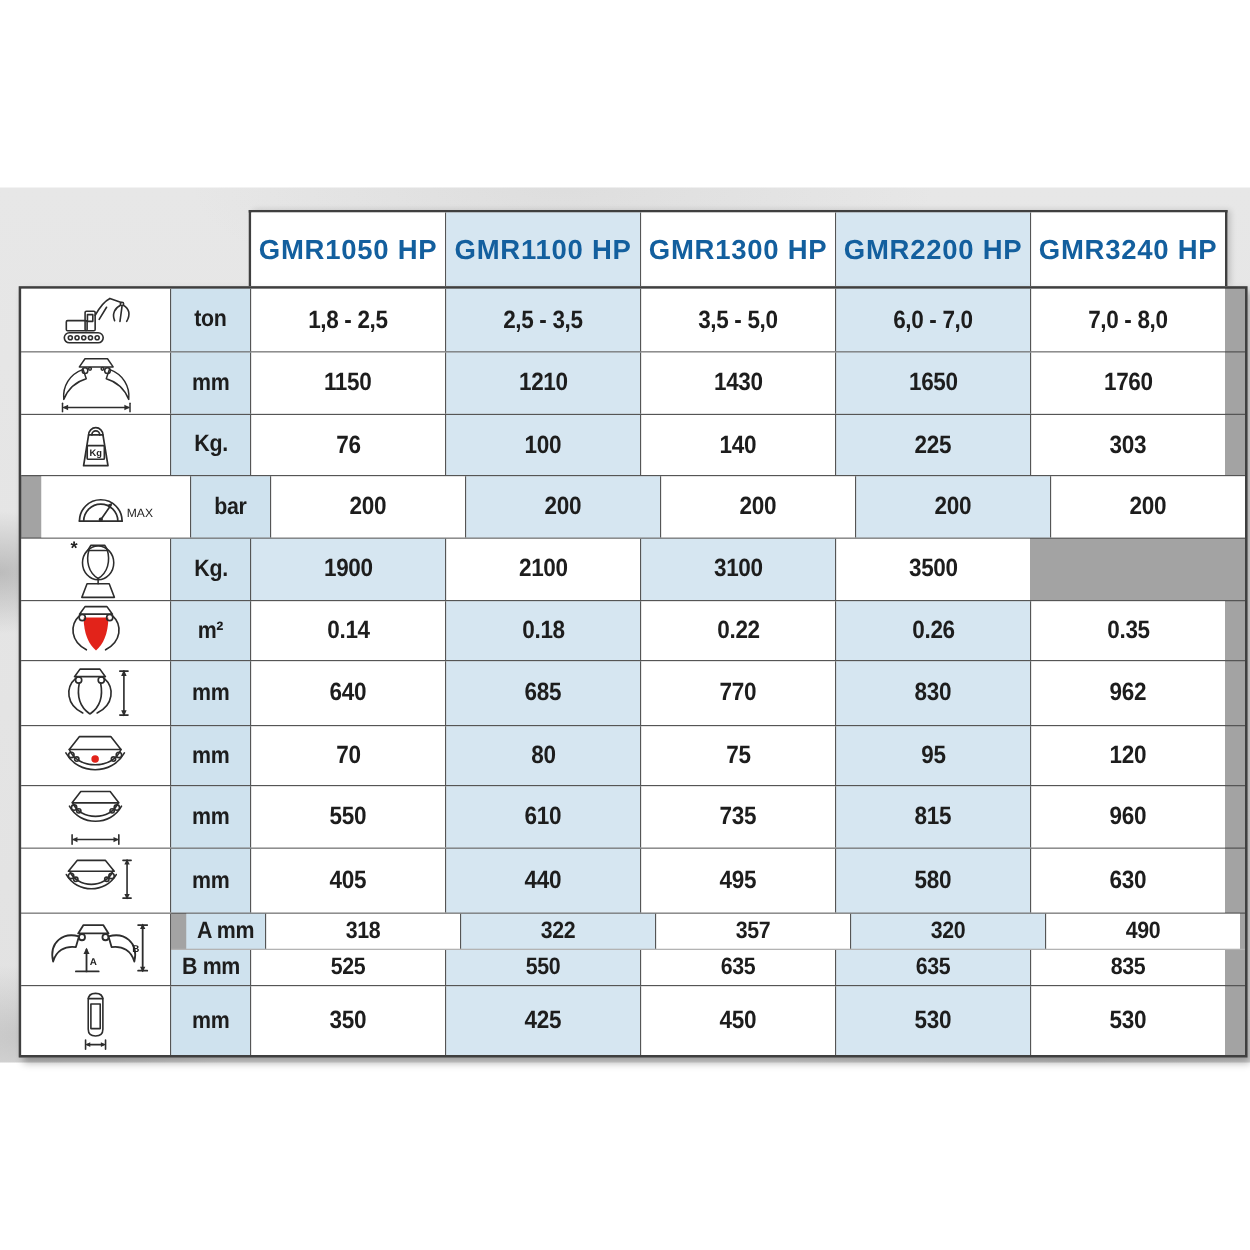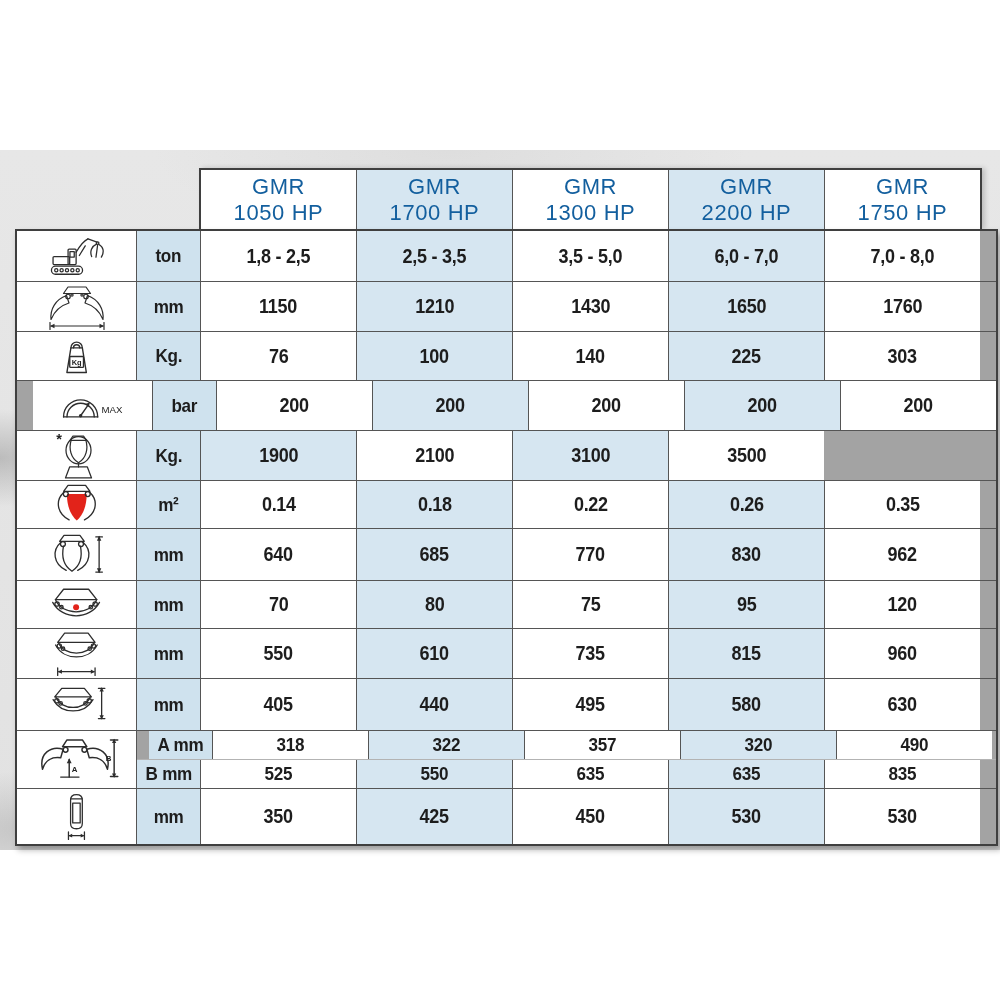--- a/index.html
+++ b/index.html
@@ -9,22 +9,22 @@
     background:
       radial-gradient(130px 70px at 0% 44%, rgba(105,105,105,.33), transparent 70%),
       radial-gradient(220px 80px at 3% 97%, rgba(120,120,120,.28), transparent 72%),
       radial-gradient(320px 90px at 86% 100%, rgba(125,125,125,.20), transparent 72%),
       radial-gradient(400px 120px at 45% 0%, rgba(140,140,140,.10), transparent 75%),
       linear-gradient(#e7e7e7,#e2e2e2);}
   .header-row{position:absolute;left:199px;top:168px;display:flex;
     border:2px solid var(--line-dark);border-bottom:none;height:61px;box-sizing:border-box;
     box-shadow:3px 0 5px rgba(0,0,0,.18);}
   .hcell{width:156px;box-sizing:border-box;border-right:1px solid var(--line);
-    display:flex;flex-direction:column;align-items:center;justify-content:center;
-    background:#fff;color:var(--hblue);font-weight:normal;font-size:22px;
+    display:flex;flex-direction:row;align-items:center;justify-content:center;
+    background:#fff;color:var(--hblue);font-weight:bold;font-size:22px;
     line-height:1.18;letter-spacing:.6px;text-align:right;}
   .hcell:last-child{width:155px;border-right:none;}
   .hcell.alt{background:var(--blue);}
   .tbody{position:absolute;left:15px;top:229px;border:2px solid var(--line-dark);
     background:#a3a3a3;box-shadow:3px 4px 6px rgba(0,0,0,.30);}
   .row{display:flex;box-sizing:border-box;border-bottom:1px solid var(--line);}
   .row.last{border-bottom:none;}
   .cell{box-sizing:border-box;border-right:1px solid var(--line);
     display:flex;align-items:center;justify-content:center;background:#fff;}
   .icon-cell{width:120px;}
@@ -46,33 +46,33 @@
 
 <div class="stage">
   <div class="band"></div>
   <div class="header-row" id="hdr">
       <div class="hcell">
         <span>GMR</span>
         <span>1050 HP</span>
       </div>
       <div class="hcell alt">
         <span>GMR</span>
-        <span>1700 HP</span>
+        <span>1100 HP</span>
       </div>
       <div class="hcell">
         <span>GMR</span>
         <span>1300 HP</span>
       </div>
       <div class="hcell alt">
         <span>GMR</span>
         <span>2200 HP</span>
       </div>
       <div class="hcell">
         <span>GMR</span>
-        <span>1750 HP</span>
+        <span>3240 HP</span>
       </div>
     </div>
   <div class="tbody" id="tbody">
       <div class="row" style="height: 51px;">
         <div class="cell icon-cell">
           <svg viewBox="0 0 118 82" height="44" fill="none" stroke="#2d2d2d" stroke-width="2.4" stroke-linecap="round" stroke-linejoin="round" xmlns="http://www.w3.org/2000/svg">
             <rect x="12" y="60" width="58" height="15" rx="7.5"></rect>
     <circle cx="21" cy="67.5" r="3"></circle>
             <circle cx="31" cy="67.5" r="3"></circle>
             <circle cx="41" cy="67.5" r="3"></circle>

